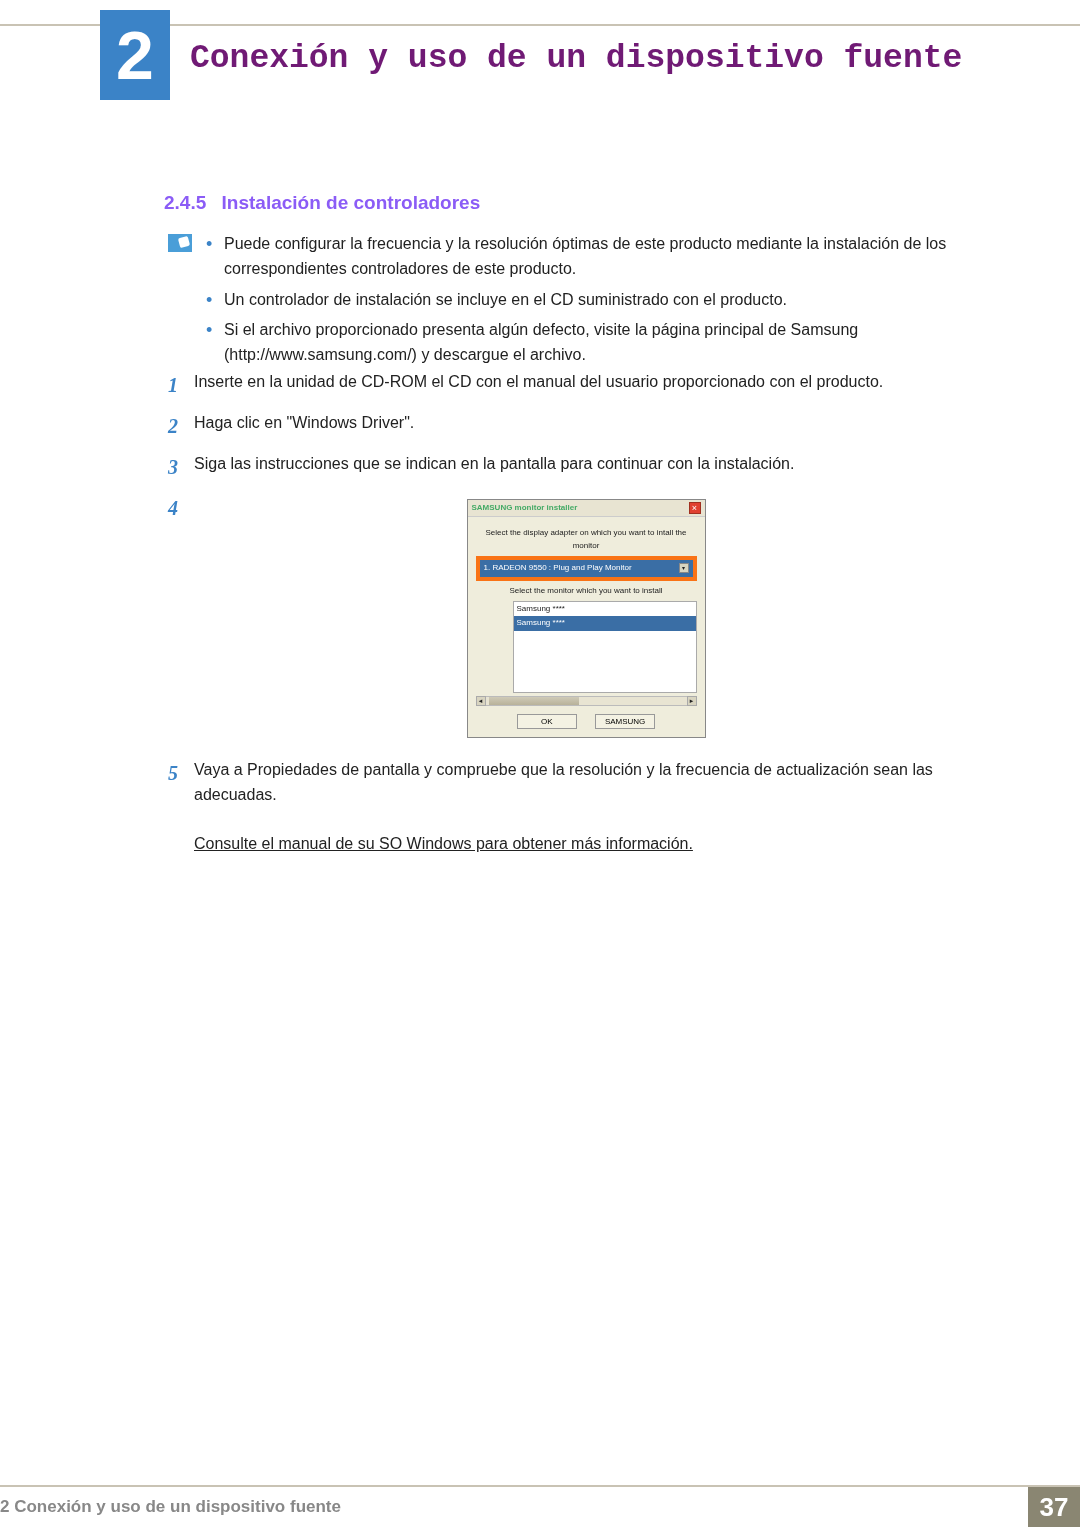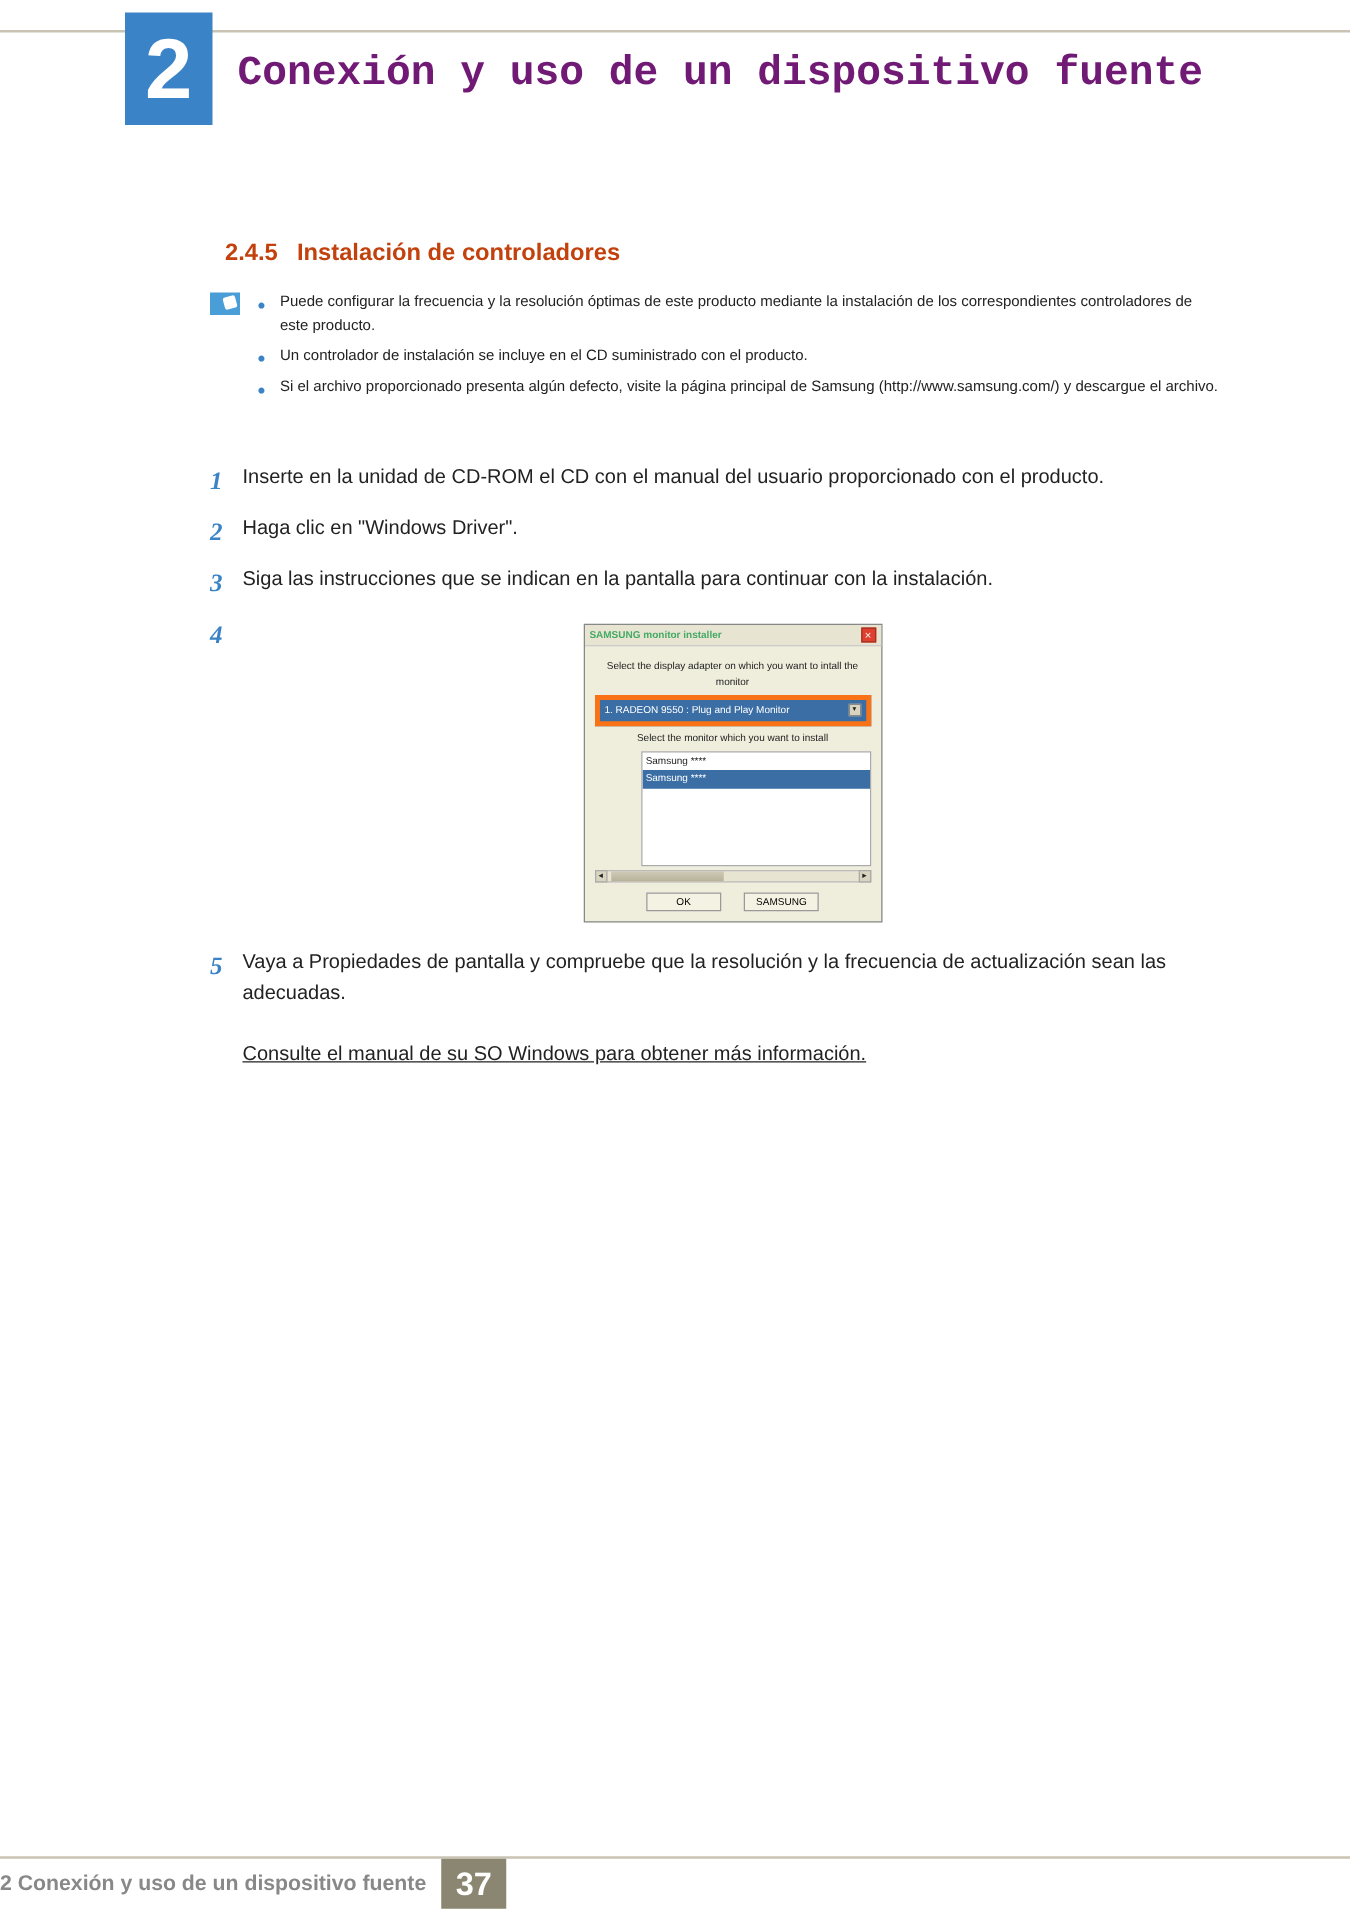--- a/index.html
+++ b/index.html
@@ -37,22 +37,22 @@
     top: 40px;
     left: 190px;
     font-size: 33px;
     font-weight: bold;
     color: #701a75;
     font-family: Liberation Mono, monospace;
   }
   .section-heading {
     position: absolute;
     top: 192px;
-    left: 180px;
-    color: #c2410c;
+    left: 164px;
+    color: #8b5cf6;
     font-size: 19px;
     font-weight: bold;
   }
   .section-number { margin-right: 10px; }
   .info-box {
     position: absolute;
     top: 232px;
     left: 168px;
     width: 810px;
     display: flex;
@@ -70,21 +70,21 @@
     content: "";
     position: absolute;
     right: 3px; top: 3px;
     width: 10px; height: 10px;
     background: #fff;
     border-radius: 2px;
     transform: rotate(-15deg);
   }
   .info-list {
     list-style: none;
-    font-size: 12px;
+    font-size: 16px;
     line-height: 1.55;
   }
   .info-list li {
     position: relative;
     padding-left: 18px;
     margin-bottom: 6px;
   }
   .info-list li::before {
     content: "•";
     position: absolute;
@@ -211,21 +211,21 @@
     margin: 0 8px;
     cursor: pointer;
   }
 
   .footer {
     position: absolute;
     bottom: 0; left: 0; right: 0;
     height: 42px;
     border-top: 2px solid #c9c3b4;
     display: flex;
-    justify-content: flex-start;
+    justify-content: space-between;
     align-items: stretch;
   }
   .footer-title {
     color: #888;
     font-weight: bold;
     font-size: 17px;
     align-self: center;
     margin-right: 12px;
   }
   .footer-page {

